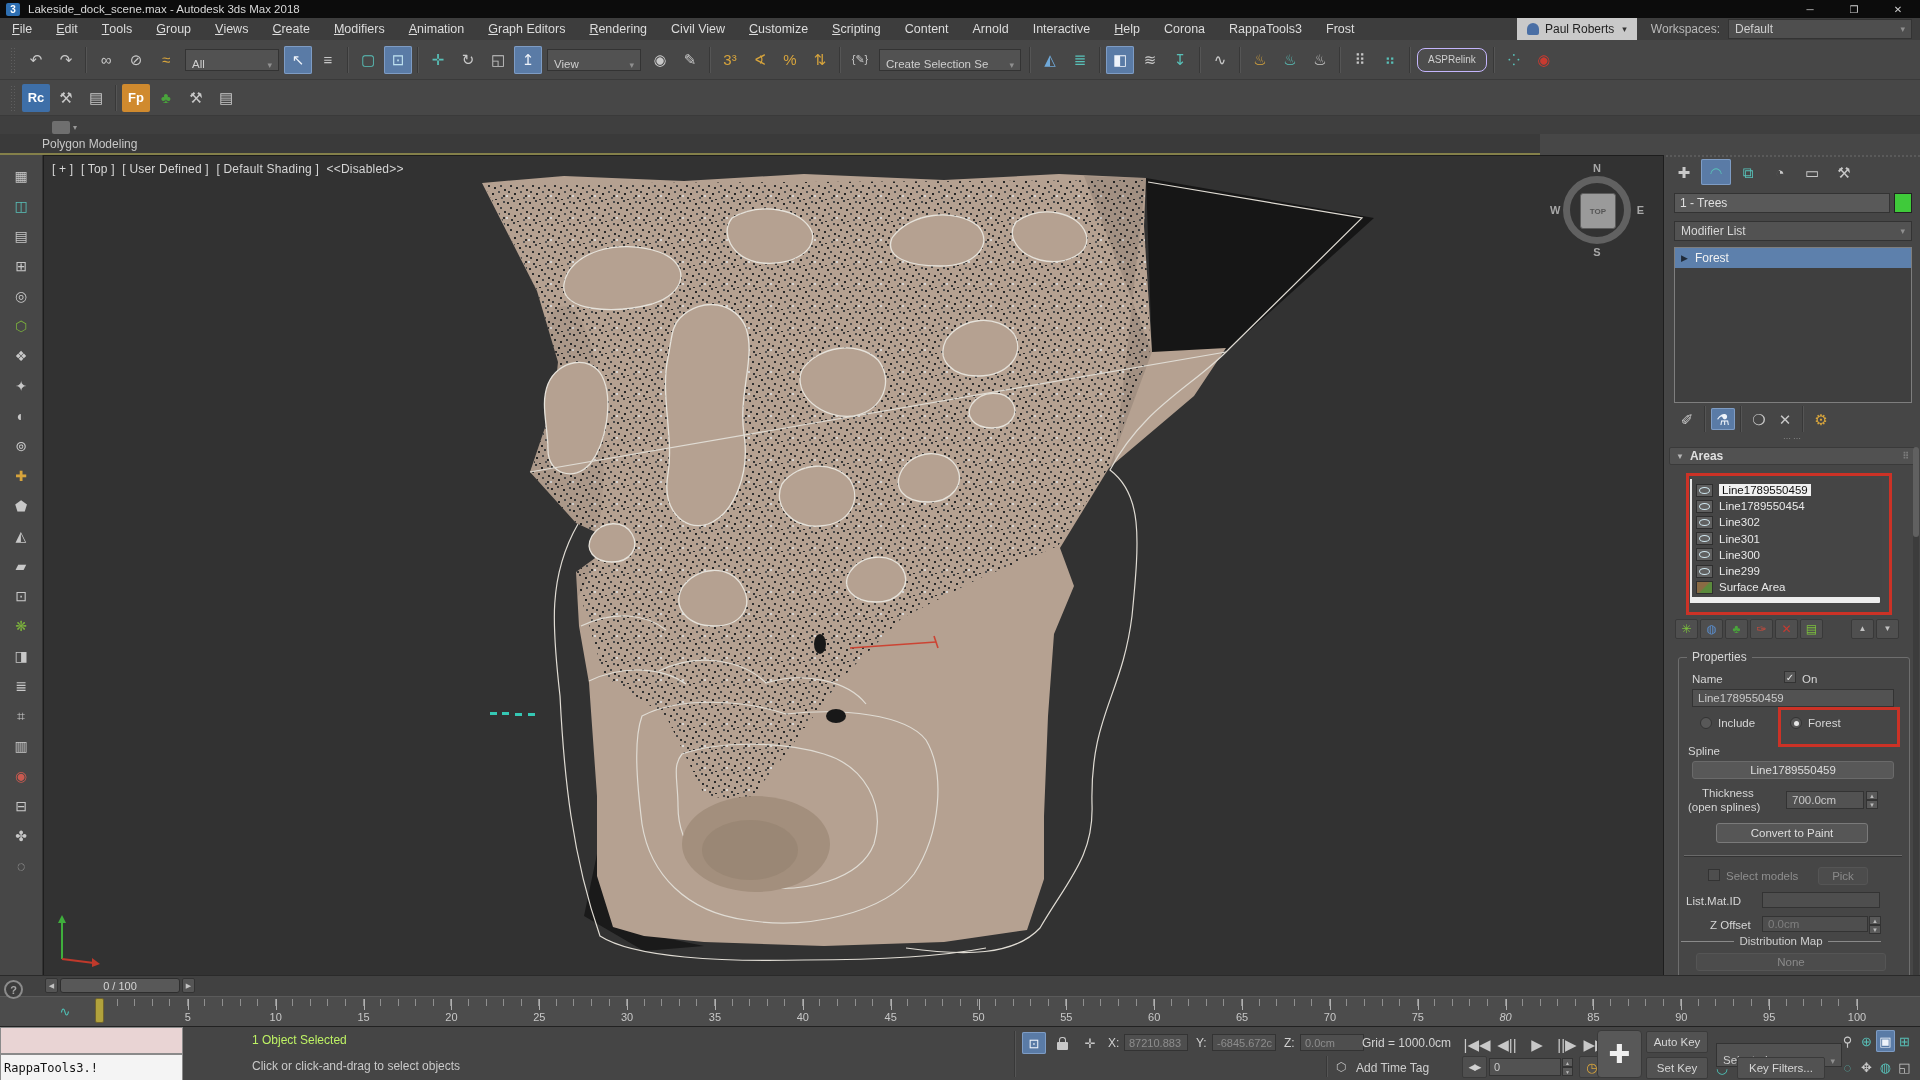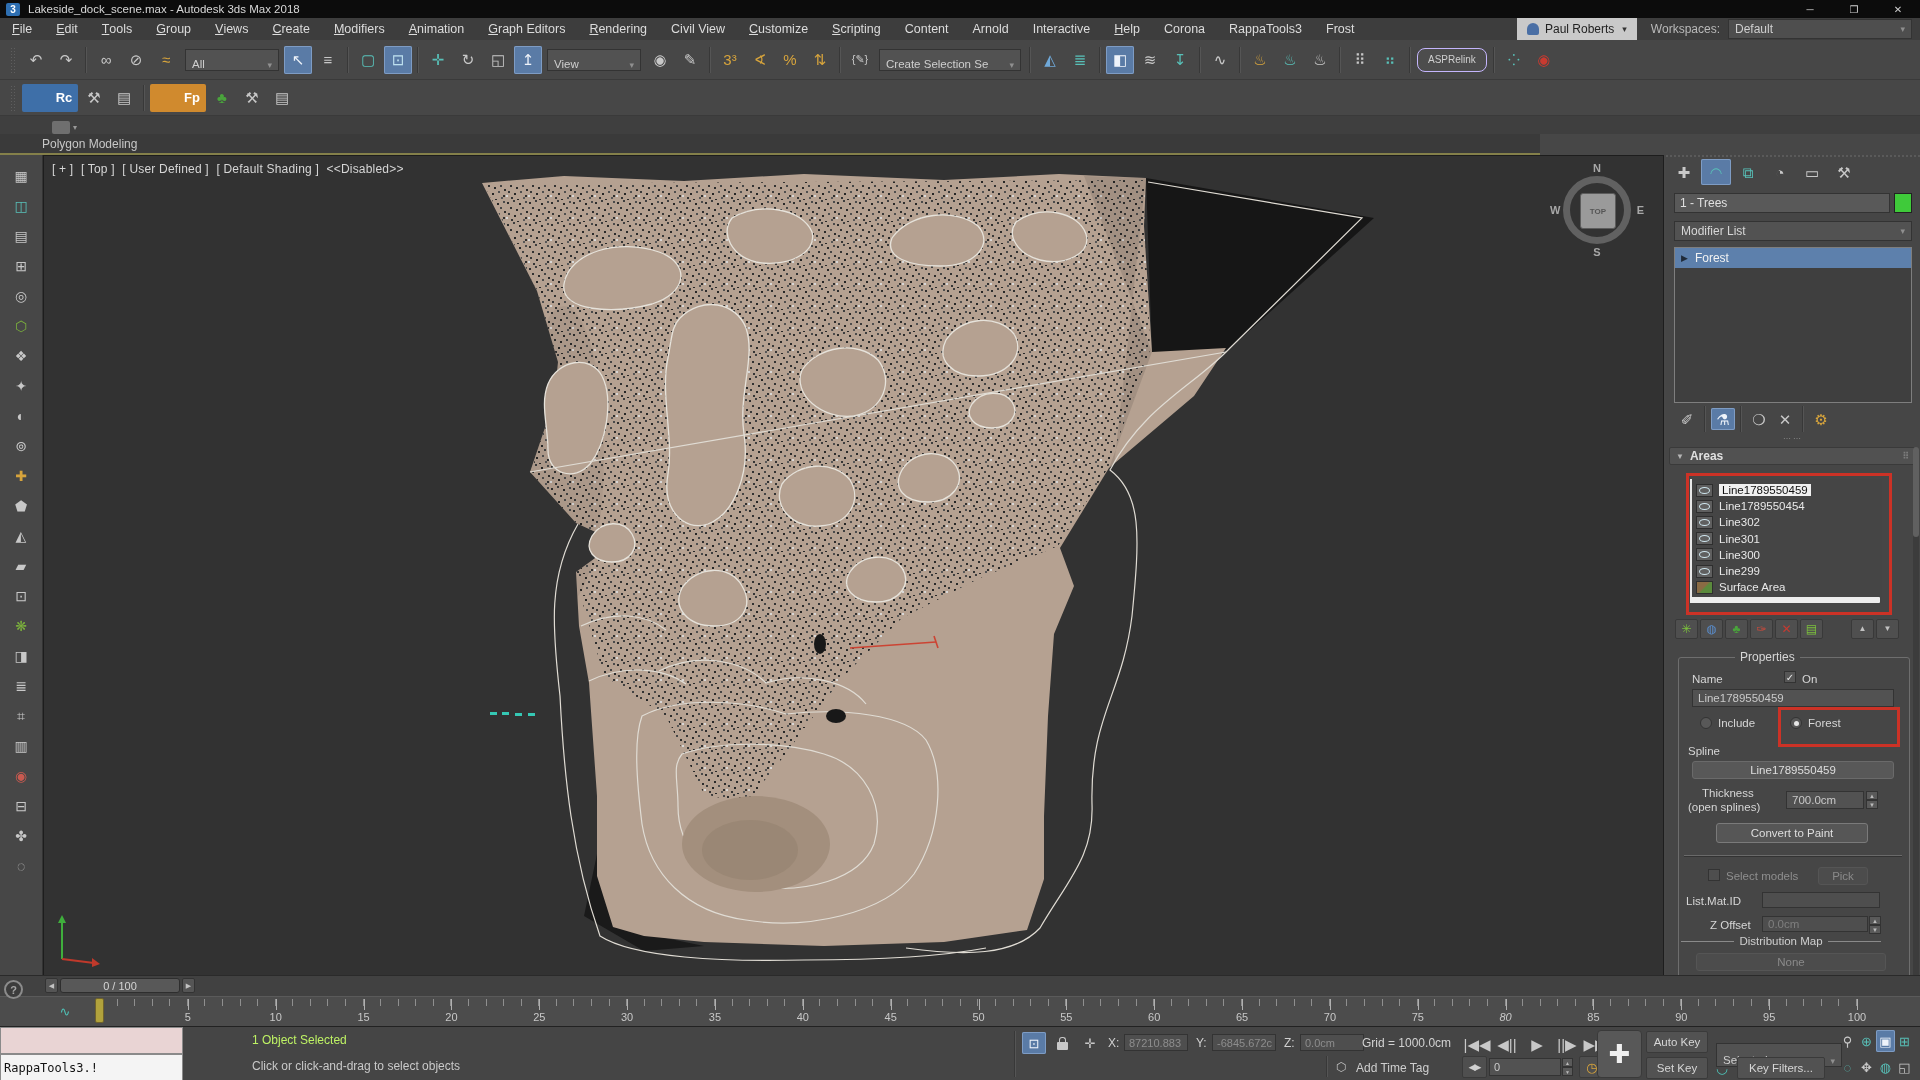--- a/index.html
+++ b/index.html
@@ -27,21 +27,21 @@
   #ws-drop .arr{margin-left:auto;color:#8f8f8f;font-size:9px;}
 
   
   #toolbar-main{position:absolute;left:0;top:40px;width:1920px;height:40px;background:#474747;display:flex;align-items:center;padding-left:10px;border-bottom:1px solid #3a3a3a;box-sizing:border-box;}
   #toolbar-row2{position:absolute;left:0;top:80px;width:1920px;height:36px;background:#474747;display:flex;align-items:center;padding-left:10px;border-bottom:1px solid #3a3a3a;box-sizing:border-box;}
   .tbtn{min-width:28px;height:28px;margin:0 1px;display:flex;align-items:center;justify-content:center;border-radius:2px;color:#c8c8c8;}
   .tbtn .glyph{font-size:15px;line-height:1;}
   .tbtn.active{background:#5a7ba6;box-shadow:inset 0 0 0 1px #7e9cc4;}
   .tbtn.active .glyph{color:#eef3fa;}
   .tbtn.tile .glyph{color:#fff;font-weight:bold;font-size:13px;}
-  .tbtn.tile{width:28px;padding-left:28px;}
+  .tbtn.tile{width:28px;}
   .txtbtn{height:22px;padding:0 10px;margin:0 2px;display:flex;align-items:center;justify-content:center;color:#cfcfcf;background:#4d4d4d;border:1px solid #c4b5fd;border-radius:8px;font-size:10px;white-space:nowrap;}
   .tsep{width:1px;height:26px;background:#383838;border-right:1px solid #555;margin:0 4px;}
   .tdrop{height:20px;min-width:80px;background:#525252;border:1px solid #333;display:flex;align-items:flex-end;padding:0 6px;margin:12px 4px;color:#cfcfcf;font-size:11.5px;white-space:nowrap;}
   .tdrop.wide{min-width:128px;}
   .tdrop .arr{margin-left:auto;padding-left:8px;color:#909090;font-size:9px;}
   .grip{width:5px;height:26px;margin-right:6px;background-image:radial-gradient(#5e5e5e 1px,transparent 1px);background-size:3px 3px;}
 
   
   #ribbon-tabs{position:absolute;left:0;top:116px;width:1920px;height:18px;background:#3f3f3f;display:flex;align-items:flex-end;padding-left:40px;box-sizing:border-box;}
   .rtab{padding:2px 26px;font-size:12px;color:#c4c4c4;}
@@ -102,21 +102,21 @@
   .arow.selected .alabel{background:#f0f0f0;color:#111;padding:0 3px;}
   #areas-hscroll{position:absolute;left:24px;top:440px;width:190px;height:6px;background:#ededed;border-radius:1px;}
   .annotation{position:absolute;border:3px solid #cc3226;z-index:8;pointer-events:none;}
   #areas-buttons{position:absolute;left:8px;top:462px;width:238px;display:flex;align-items:center;}
   #areas-buttons .tbtn{width:23px;height:20px;min-width:23px;margin:0 1px;background:#4f4f4f;border:1px solid #393939;box-sizing:border-box;}
   #areas-buttons .tbtn .glyph{font-size:12px;}
   #areas-buttons .spacer{width:26px;}
   #areas-buttons .tbtn.small .glyph{font-size:8px;color:#c2c2c2;}
 
   #props-group{position:absolute;left:12px;top:500px;width:230px;height:322px;border:1px solid #6e6e6e;border-radius:3px;}
-  #props-label{position:absolute;left:8px;top:-8px;background:#464646;padding:0 5px;color:#d6d6d6;font-size:12px;margin-left:48px;}
+  #props-label{position:absolute;left:8px;top:-8px;background:#464646;padding:0 5px;color:#d6d6d6;font-size:12px;}
   .plabel{position:absolute;color:#d6d6d6;font-size:11.5px;}
   .plabel.dim{color:#8e8e8e;}
   .pfield{position:absolute;background:#525252;border:1px solid #333;box-sizing:border-box;color:#c9c9c9;font-size:11.5px;
     display:flex;align-items:center;padding:0 5px;}
   .pfield.dim{color:#7f7f7f;background:#4e4e4e;}
   .pbtn{position:absolute;background:#565656;border:1px solid #7a7a7a;border-radius:3px;box-sizing:border-box;color:#dedede;
     font-size:11.5px;display:flex;align-items:center;justify-content:center;}
   .pbtn.dim{color:#8a8a8a;border-color:#555;background:#4c4c4c;}
   .checkbox{position:absolute;width:12px;height:12px;background:#565656;border:1px solid #333;box-sizing:border-box;color:#e8e8e8;
     font-size:10px;display:flex;align-items:center;justify-content:center;}

